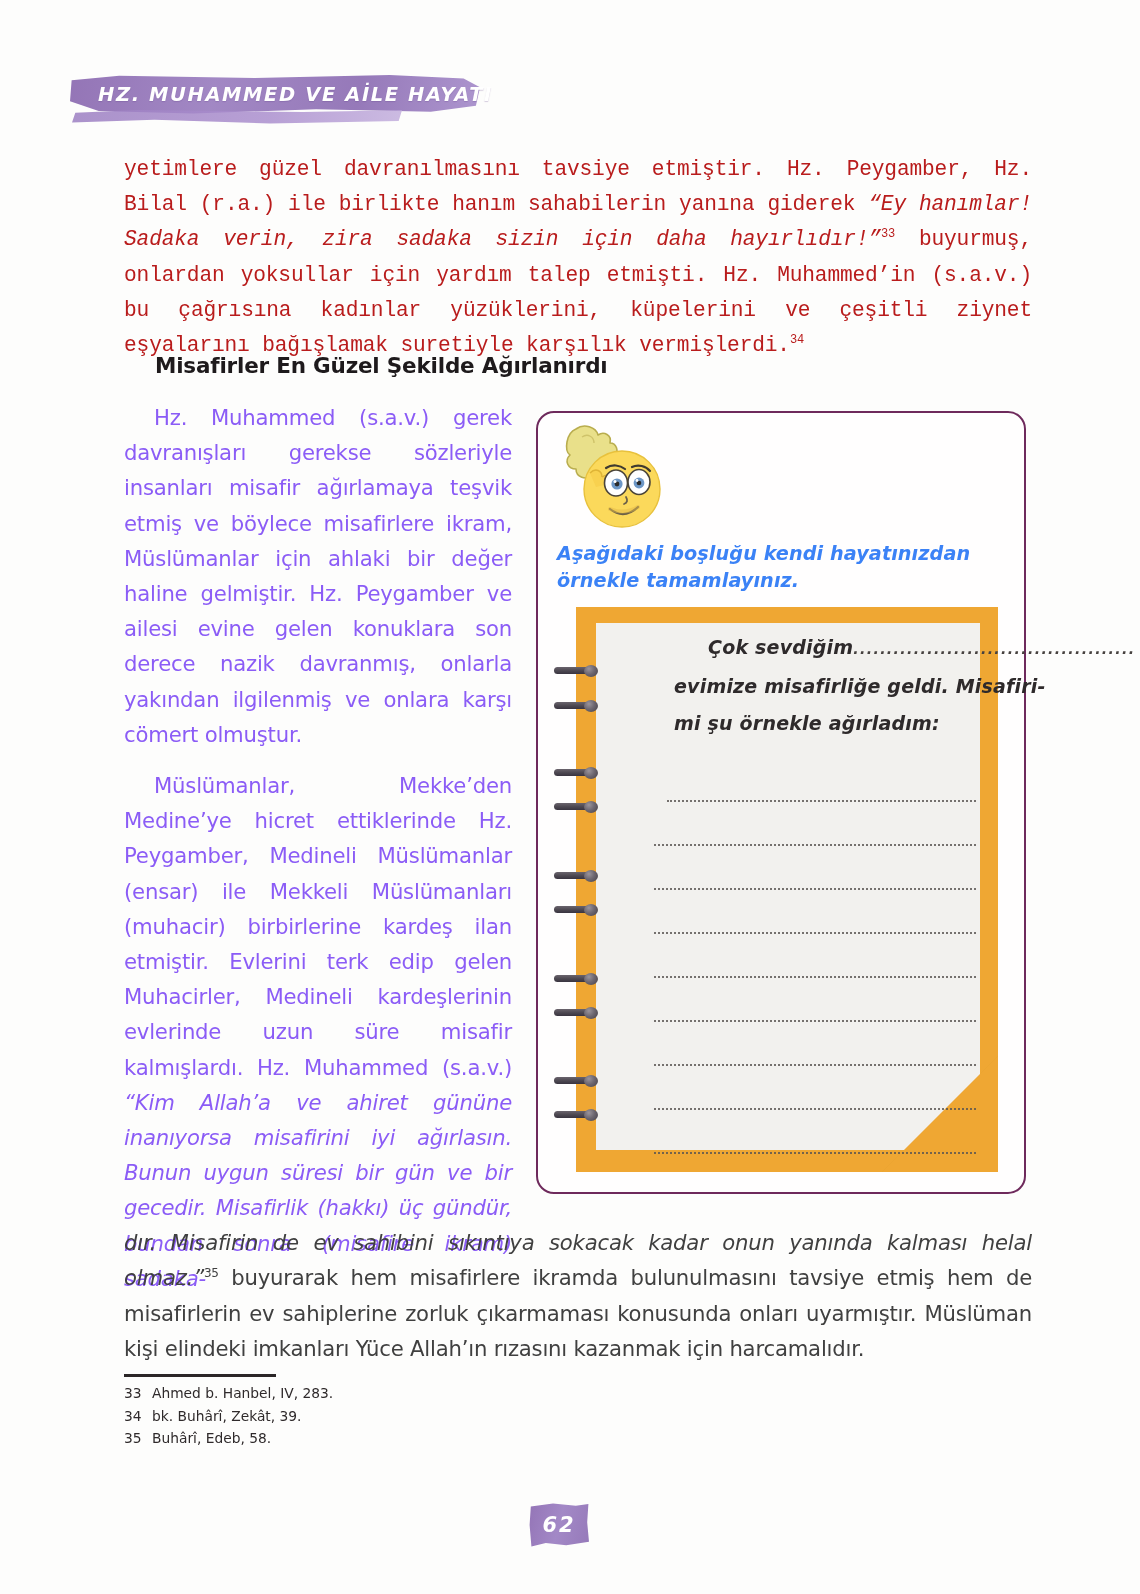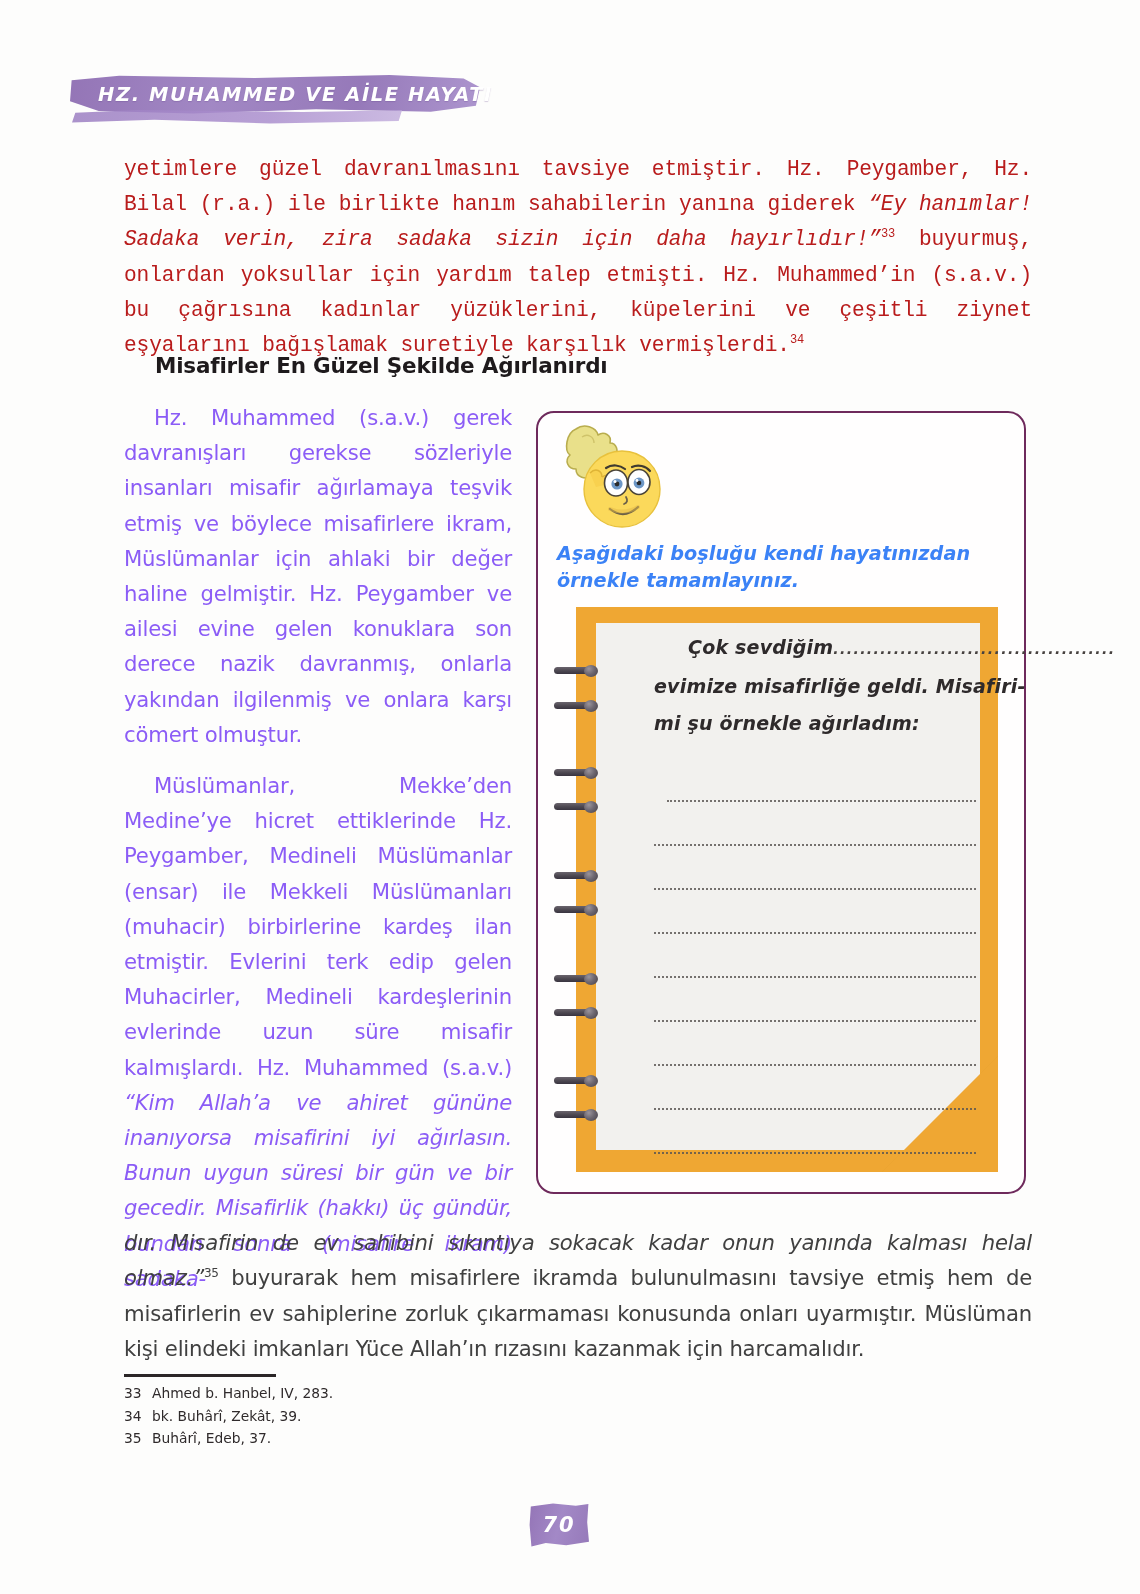--- a/index.html
+++ b/index.html
@@ -329,20 +329,21 @@
   }
   .nb-hand {
     font-family: "DejaVu Sans", sans-serif;
     font-style: italic;
     font-weight: 700;
     font-size: 19px;
     line-height: 37px;
     color: #2e2a2b;
     letter-spacing: 0.2px;
     white-space: nowrap;
+    margin-left: 20px;
   }
   .nb-hand .dots {
     font-weight: 700;
     letter-spacing: 1.4px;
     font-size: 14px;
     color: #46413f;
   }
   .blank-line {
     height: 44px;
     display: flex;
@@ -515,22 +516,22 @@
     <div class="row">
       <span class="num">33</span>
       <span>Ahmed b. Hanbel, IV, 283.</span>
     </div>
     <div class="row">
       <span class="num">34</span>
       <span>bk. Buhârî, Zekât, 39.</span>
     </div>
     <div class="row">
       <span class="num">35</span>
-      <span>Buhârî, Edeb, 37.</span>
+      <span>Buhârî, Edeb, 58.</span>
     </div>
   </div>
 
   <div class="pagenum">
     <div class="chip"></div>
-    <div class="ptext">70</div>
+    <div class="ptext">62</div>
   </div>
 
 </div>
 
 </body></html>

